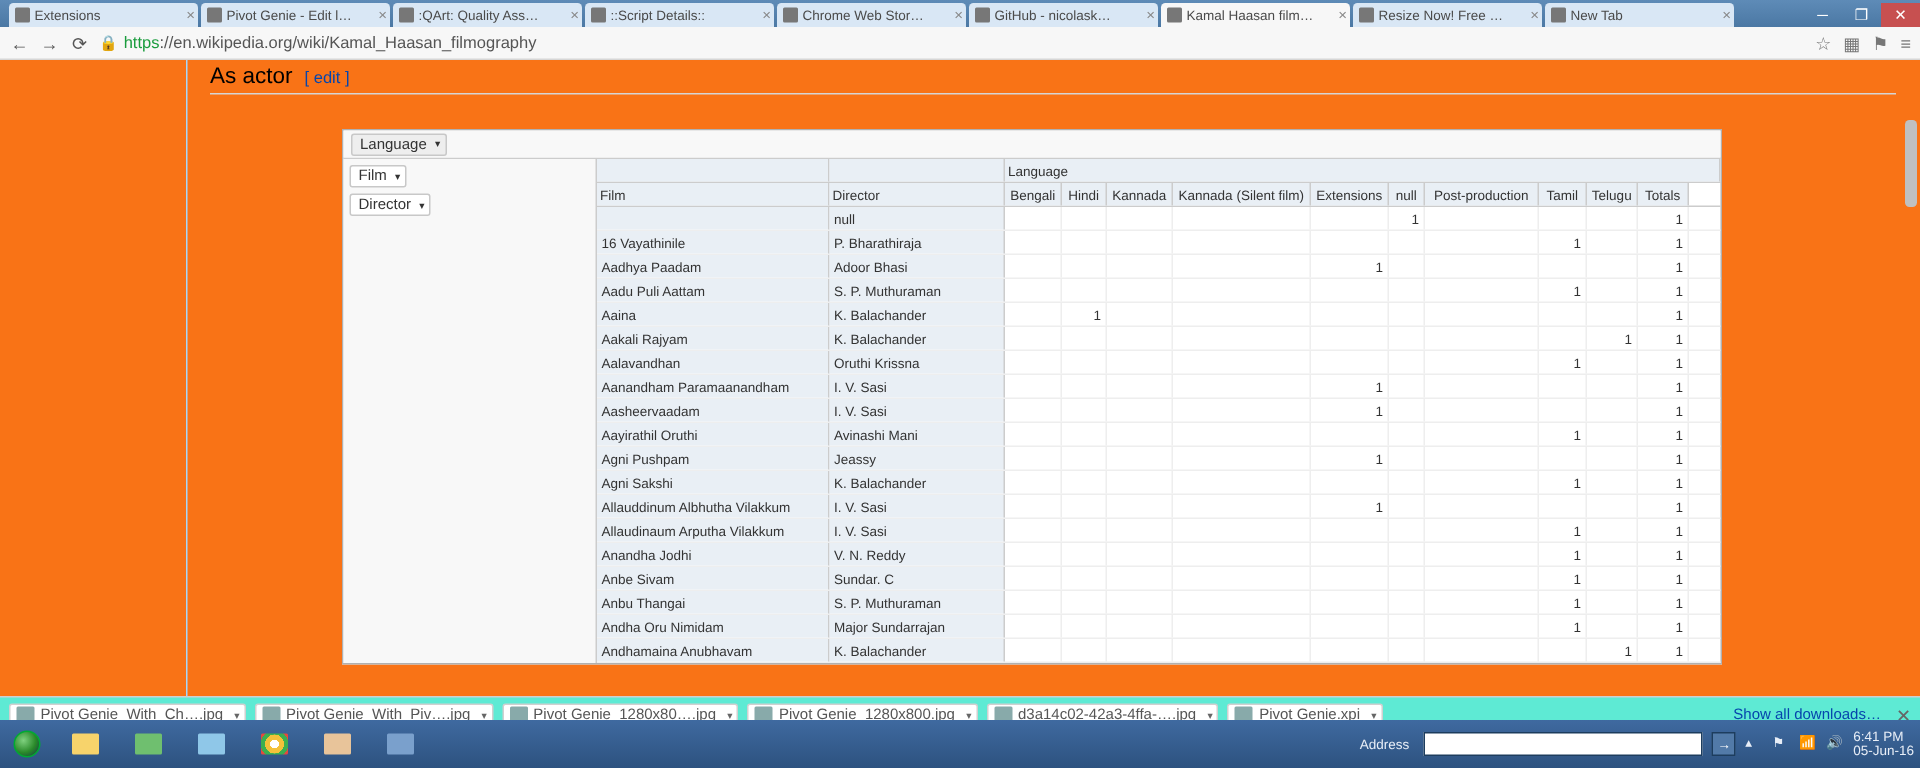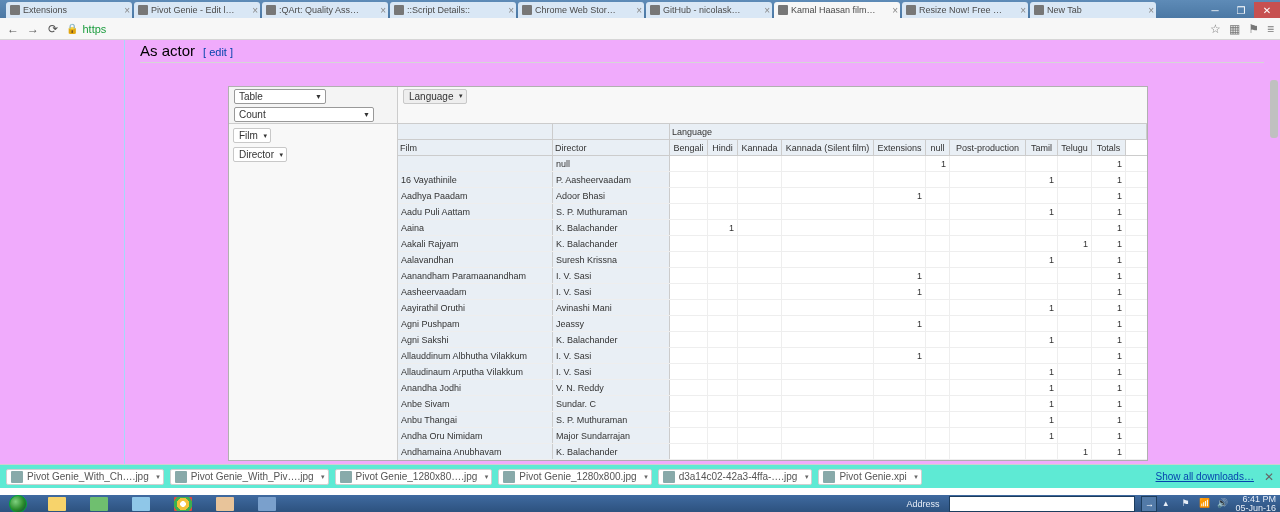--- a/index.html
+++ b/index.html
@@ -17,21 +17,21 @@
 
 .addr-bar { height: 22px; background: #f7f7f7; border-bottom: 1px solid #d6d6d6; display: flex; align-items: center; padding: 0 6px; gap: 6px; }
 .addr-bar .nav-btn { width: 14px; height: 14px; color: #555; font-size: 12px; display: flex; align-items: center; justify-content: center; }
 .omnibox { flex: 1; display: flex; align-items: center; font-size: 11px; color: #555; }
 .omnibox .lock { color: #1a9c3d; margin-right: 4px; font-size: 10px; }
 .omnibox .https { color: #1a9c3d; }
 .addr-right { display: flex; gap: 8px; align-items: center; }
 .addr-right span { color: #777; font-size: 12px; }
 
 
-.page-area { position: absolute; top: 40px; left: 0; right: 0; bottom: 48px; background: #f0abfc; }
+.page-area { position: absolute; top: 40px; left: 0; right: 0; bottom: 48px; background: #f97316; }
 .page-margin { border-left: 1px solid #a7d7f9; position: absolute; left: 124px; top: 0; bottom: 0; width: 1px; }
 .section-head { position: absolute; left: 140px; top: 2px; font-family: Georgia, serif; font-size: 15px; color: #000; display: flex; align-items: baseline; gap: 8px; }
 .section-head .edit { font-size: 11px; color: #0645ad; font-family: Arial; }
 .hr { position: absolute; left: 140px; right: 16px; top: 22px; height: 1px; background: #d6d6d6; }
 
 .pivot { position: absolute; left: 228px; top: 46px; width: 920px; border: 1px solid #b0b0b0; background: #fff; }
 .pivot-toolbar { display: flex; border-bottom: 1px solid #ccc; }
 .pivot-left-tool { width: 169px; border-right: 1px solid #ccc; background: #f4f4f4; }
 .pivot-right-tool { flex: 1; background: #f8f8f8; }
 .tool-row { height: 18px; display: flex; align-items: center; gap: 6px; padding: 1px 5px; }
@@ -66,31 +66,31 @@
 
 .dl-bar { position: absolute; left: 0; right: 0; bottom: 24px; height: 24px; background: #5eead4; border-top: 1px solid #cfcfcf; display: flex; align-items: center; padding: 0 6px; gap: 6px; font-size: 10px; color: #555; }
 .dl-item { display: flex; align-items: center; gap: 4px; border: 1px solid #d0d0d0; border-radius: 2px; padding: 1px 14px 1px 4px; position: relative; background: #fff; }
 .dl-item .ico { width: 12px; height: 12px; background: #8aa; border-radius: 1px; }
 .dl-item .caret { position: absolute; right: 3px; font-size: 7px; color: #666; }
 .dl-right { margin-left: auto; display: flex; align-items: center; gap: 10px; }
 .dl-right a { color: #0645ad; text-decoration: underline; }
 .dl-close { font-size: 12px; color: #666; }
 
 
-.taskbar { position: absolute; left: 0; right: 0; bottom: 0; height: 17px; background: linear-gradient(#3f6aa0, #2d527f); display: flex; align-items: center; margin-top: 46px; }
+.taskbar { position: absolute; left: 0; right: 0; bottom: 0; height: 32px; background: linear-gradient(#3f6aa0, #2d527f); display: flex; align-items: center; margin-top: 46px; }
 .taskbar .start { width: 36px; height: 24px; display: flex; align-items: center; justify-content: center; }
 .taskbar .start .orb { width: 18px; height: 18px; border-radius: 50%; background: radial-gradient(circle at 35% 35%, #7fd17f, #2a8a2a 55%, #134 100%); border: 1px solid #0a3; }
 .taskbar .pin { width: 40px; height: 22px; margin: 0 1px; display: flex; align-items: center; justify-content: center; border-radius: 2px; }
 .taskbar .pin .ic { width: 18px; height: 14px; background: #fff; border-radius: 1px; }
 .taskbar .tray { margin-left: auto; display: flex; align-items: center; gap: 6px; padding-right: 4px; color: #e8eef7; font-size: 9px; }
 .taskbar .tray .addr-lbl { margin-right: 4px; }
 .taskbar .tray .addr-box { width: 186px; height: 16px; background: #fff; border: 1px solid #1d3d5e; }
 .taskbar .tray .go { width: 16px; height: 16px; background: #527aa8; border: 1px solid #1d3d5e; display:flex; align-items:center; justify-content:center; font-size:9px; color:#fff;}
 .taskbar .tray .sysico { width: 12px; height: 12px; }
-.taskbar .tray .clock { text-align: right; line-height: 1; }
+.taskbar .tray .clock { line-height: 1; }
 
 .scroll-ind { position:absolute; right:2px; top:40px; width:8px; height:58px; background:#c0c0c0; border-radius:3px;}
 </style>
 </head>
 <body>
 
 <div class="tab-strip">
 
   <div id="tabs-mount" style="display: contents;"><div class="tab">
         <span class="favicon"></span>
@@ -136,54 +136,41 @@
   </div>
 </div>
 
 <div class="addr-bar">
   <span class="nav-btn">←</span>
   <span class="nav-btn">→</span>
   <span class="nav-btn">⟳</span>
   <div class="omnibox">
     <span class="lock">🔒</span>
     <span class="https">https</span>
+      <span>://en.wikipedia.org/wiki/Kamal_Haasan_filmography</span>
   </div>
   <div class="addr-right">
     <span>☆</span>
     <span>▦</span>
     <span>⚑</span>
     <span>≡</span>
   </div>
 </div>
 
 <div class="page-area">
   <div class="page-margin"></div>
   <div class="section-head">
     <span>As actor</span>
     <span class="edit">[ edit ]</span>
   </div>
   <div class="hr"></div>
   <div class="scroll-ind"></div>
 
   <div class="pivot">
     <div class="pivot-toolbar">
-      <div class="pivot-left-tool">
-        <div class="tool-row">
-          <div class="select sel-wide">
-            <span>Table</span>
-              <span class="caret">▼</span>
-          </div>
-        </div>
-        <div class="tool-row">
-          <div class="select sel-count">
-            <span>Count</span>
-              <span class="caret">▼</span>
-          </div>
-        </div>
-      </div>
       <div class="pivot-right-tool">
         <div class="tool-row">
           <div class="chip">
             <span>Language</span>
               <span class="caret">▾</span>
           </div>
         </div>
       </div>
     </div>
     <div class="pivot-body">
@@ -227,21 +214,21 @@
               <div class="gc num c-kans"></div>
               <div class="gc num c-mal"></div>
               <div class="gc num c-null">1</div>
               <div class="gc num c-post"></div>
               <div class="gc num c-tam"></div>
               <div class="gc num c-tel"></div>
               <div class="gc num c-tot">1</div>
             </div>
             <div class="gr">
               <div class="gc rowhdr c-film">16 Vayathinile</div>
-              <div class="gc rowhdr c-dir">P. Aasheervaadam</div>
+              <div class="gc rowhdr c-dir">P. Bharathiraja</div>
               <div class="gc num c-ben"></div>
               <div class="gc num c-hin"></div>
               <div class="gc num c-kan"></div>
               <div class="gc num c-kans"></div>
               <div class="gc num c-mal"></div>
               <div class="gc num c-null"></div>
               <div class="gc num c-post"></div>
               <div class="gc num c-tam">1</div>
               <div class="gc num c-tel"></div>
               <div class="gc num c-tot">1</div>
@@ -297,21 +284,21 @@
               <div class="gc num c-kans"></div>
               <div class="gc num c-mal"></div>
               <div class="gc num c-null"></div>
               <div class="gc num c-post"></div>
               <div class="gc num c-tam"></div>
               <div class="gc num c-tel">1</div>
               <div class="gc num c-tot">1</div>
             </div>
             <div class="gr">
               <div class="gc rowhdr c-film">Aalavandhan</div>
-              <div class="gc rowhdr c-dir">Suresh Krissna</div>
+              <div class="gc rowhdr c-dir">Oruthi Krissna</div>
               <div class="gc num c-ben"></div>
               <div class="gc num c-hin"></div>
               <div class="gc num c-kan"></div>
               <div class="gc num c-kans"></div>
               <div class="gc num c-mal"></div>
               <div class="gc num c-null"></div>
               <div class="gc num c-post"></div>
               <div class="gc num c-tam">1</div>
               <div class="gc num c-tel"></div>
               <div class="gc num c-tot">1</div>

